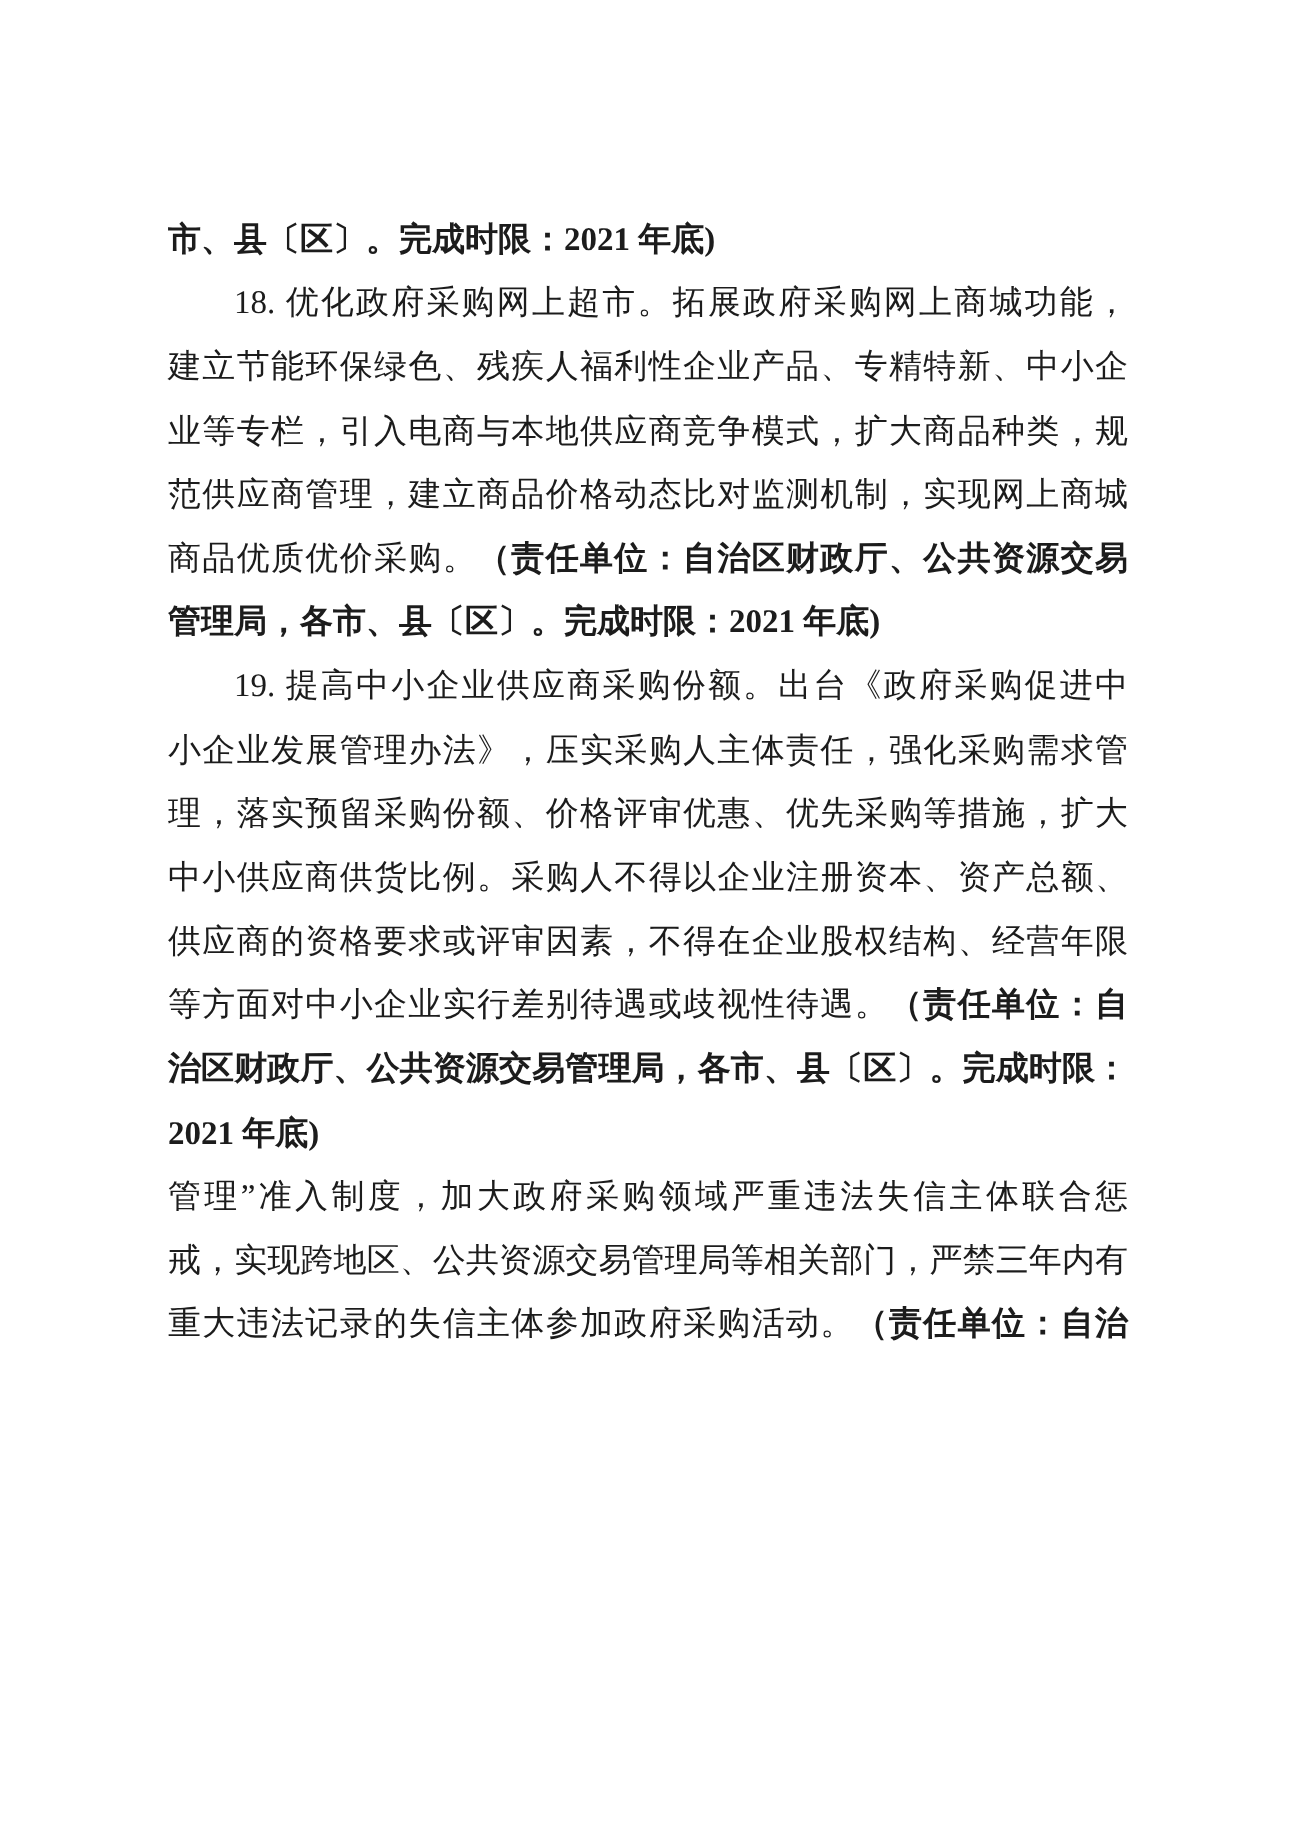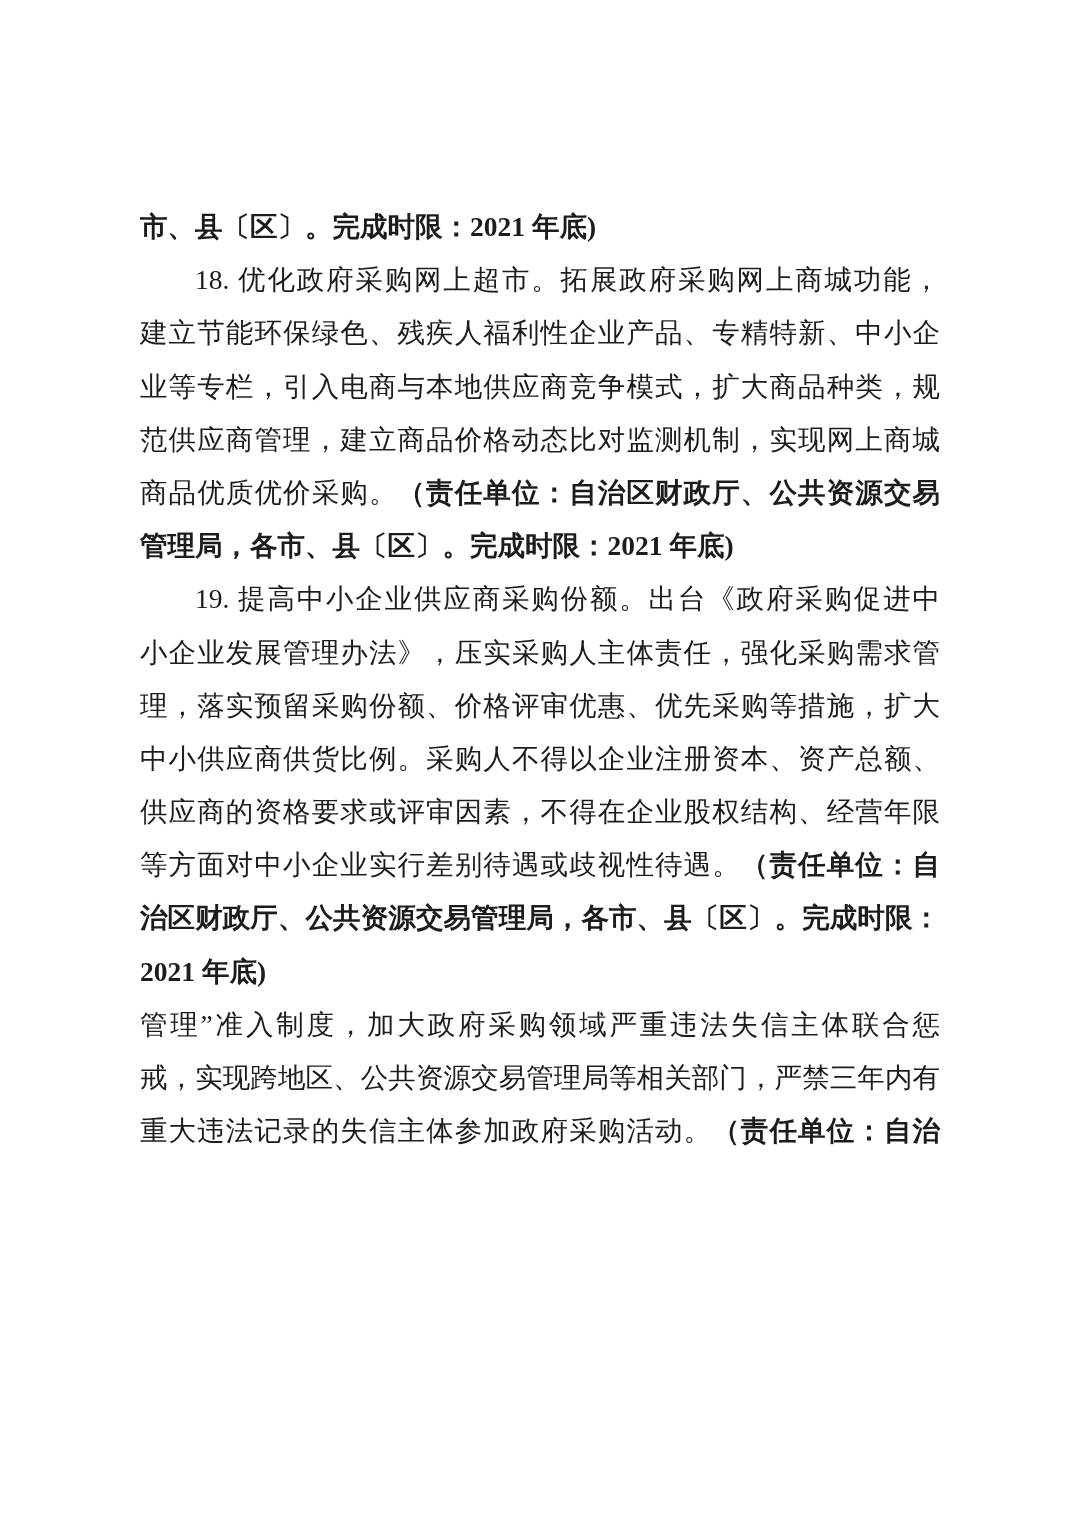--- a/index.html
+++ b/index.html
@@ -7,21 +7,20 @@
     padding: 0;
     background: #ffffff;
   }
   .page {
     position: relative;
     width: 1074px;
     height: 1119px;
     background: #ffffff;
     overflow: hidden;
     font-family: "Liberation Serif", "DejaVu Serif", serif;
-    margin-top: 28px;
   }
   .text-block {
     position: absolute;
     left: 140px;
     top: 172px;
     width: 800px;
   }
   .line {
     height: 53.2px;
     line-height: 53.2px;

